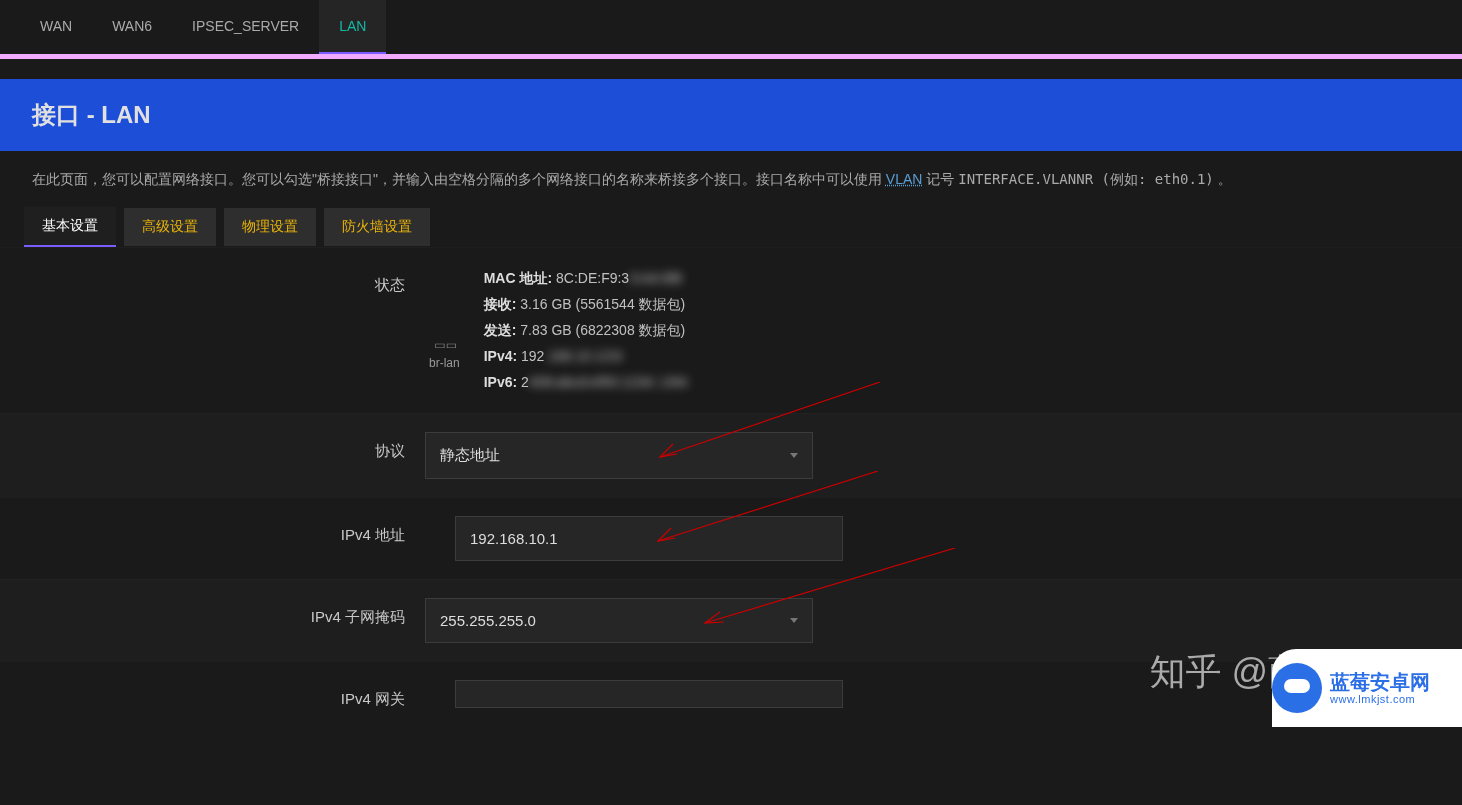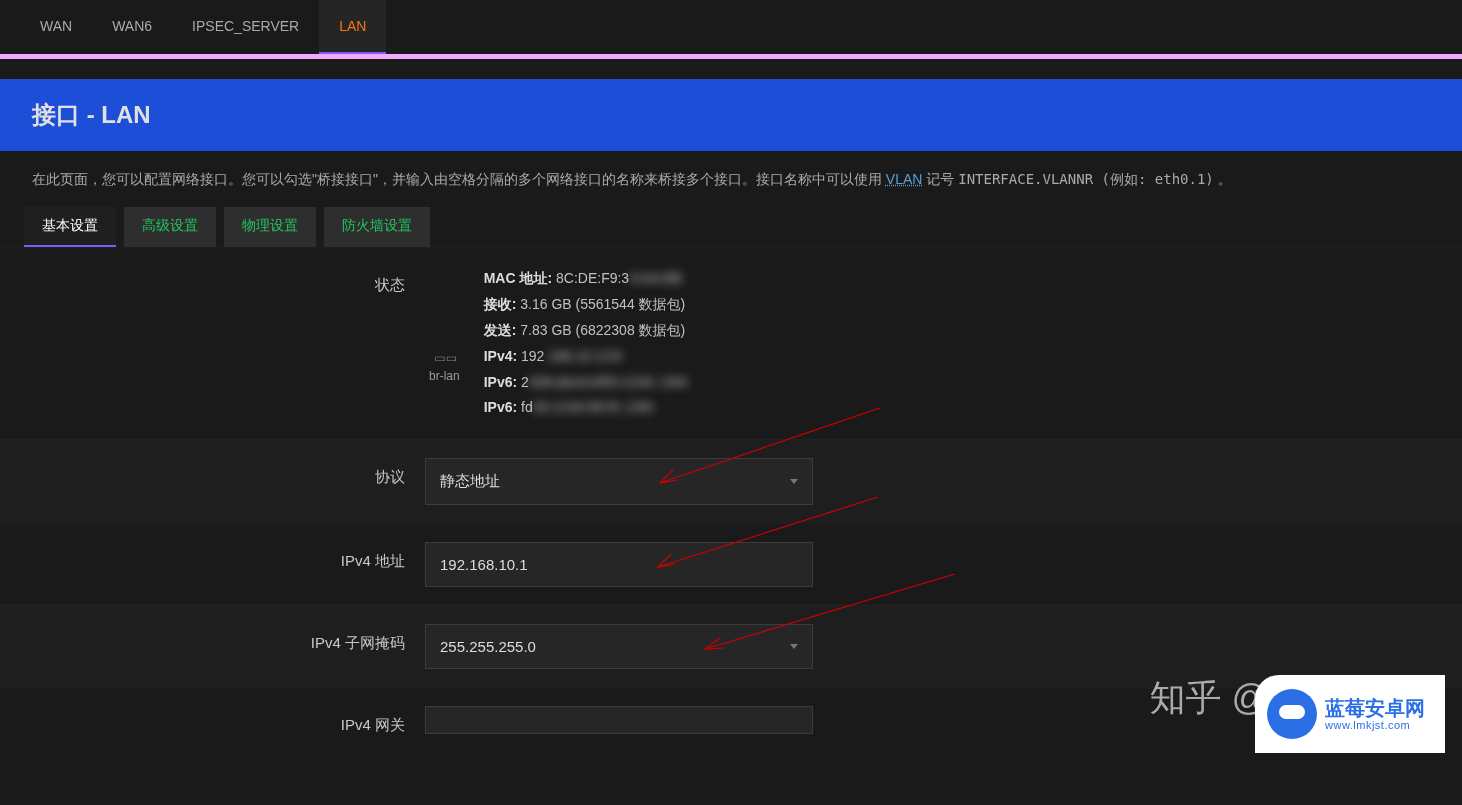--- a/index.html
+++ b/index.html
@@ -16,21 +16,21 @@
       border-bottom: 5px solid #f0abfc;
       padding-left: 20px;
     }
     .top-tab {
       padding: 18px 20px;
       color: #aaa;
       cursor: pointer;
       border-bottom: 2px solid transparent;
     }
     .top-tab.active {
-      color: #f97316;
+      color: #14b8a6;
       border-bottom: 2px solid #7b5cff;
       background: #252525;
     }
     .page-header {
       padding: 20px 32px;
       background: #1d4ed8;
       margin-top: 20px;
     }
     .page-title {
       font-size: 24px;
@@ -45,25 +45,26 @@
     .page-desc .vlan-link {
       color: #5a9fd4;
       text-decoration: underline dotted;
       cursor: pointer;
     }
     .page-desc .mono { font-family: monospace; }
     .sub-tabs {
       display: flex;
       gap: 8px;
       padding: 8px 24px 0;
+      align-items: center;
     }
     .sub-tab {
       padding: 10px 18px;
       background: #2e2e2e;
-      color: #22c55e;
+      color: #eab308;
       cursor: pointer;
       font-size: 14px;
     }
     .sub-tab.active {
       background: #1f1f1f;
       color: #fff;
       border-bottom: 2px solid #7b5cff;
     }
     .form-row {
       display: flex;
@@ -123,20 +124,21 @@
       border: 1px solid #3c3c3c;
       color: #ddd;
       font-size: 15px;
       position: relative;
       display: flex;
       justify-content: space-between;
       align-items: center;
     }
     .input {
       display:block;
+      margin-left:30px;
     }
     .select .caret {
       width: 0; height: 0;
       border-left: 4px solid transparent;
       border-right: 4px solid transparent;
       border-top: 5px solid #777;
     }
     .arrow-annot {
       position:absolute;
       pointer-events:none;
@@ -144,27 +146,26 @@
     .watermark {
       position: absolute;
       right: 50px;
       bottom: 30px;
       font-size: 36px;
       color: #aaa;
       pointer-events: none;
     }
     .logo-badge {
       position: absolute;
-      right: 17px; bottom: 0;
+      right: 0; bottom: 0;
       width: 190px; height: 78px;
       background: #fff;
       border-top-left-radius: 24px;
       display:flex;
       align-items:center;
-      padding-left:12px;
       gap:8px;
     }
     .logo-circ{
       width:50px;height:50px;border-radius:50%;background:#2b6fe6;
       position:relative;
     }
     .logo-circ::after{
       content:""; position:absolute; left:12px; top:16px;
       width:26px;height:14px;border-radius:8px;background:#fff;
     }
@@ -203,21 +204,20 @@
     <div class="iface-box" style="margin-top:40px">
       <div class="iface-icon">▭▭</div>
       <div class="iface-name">br-lan</div>
     </div>
     <div class="status-block">
       <div><b>MAC 地址:</b> <span>8C:DE:F9:3</span><span class="blur">3:AA:BB</span></div>
       <div><b>接收:</b> <span>3.16 GB (5561544 数据包)</span></div>
       <div><b>发送:</b> <span>7.83 GB (6822308 数据包)</span></div>
       <div><b>IPv4:</b> <span>192</span><span class="blur">.168.10.1/24</span></div>
       <div><b>IPv6:</b> <span>2</span><span class="blur">408:abcd:ef00:1234::1/64</span></div>
-      <div><b>IPv6:</b> <span>fd</span><span class="blur">00:1234:5678::1/60</span></div>
     </div>
   </div>
 </div>
 
 <div class="form-row alt">
   <div class="form-label">协议</div>
   <div class="form-value">
     <div class="select">
       <span>静态地址</span>
       <span class="caret"></span>

